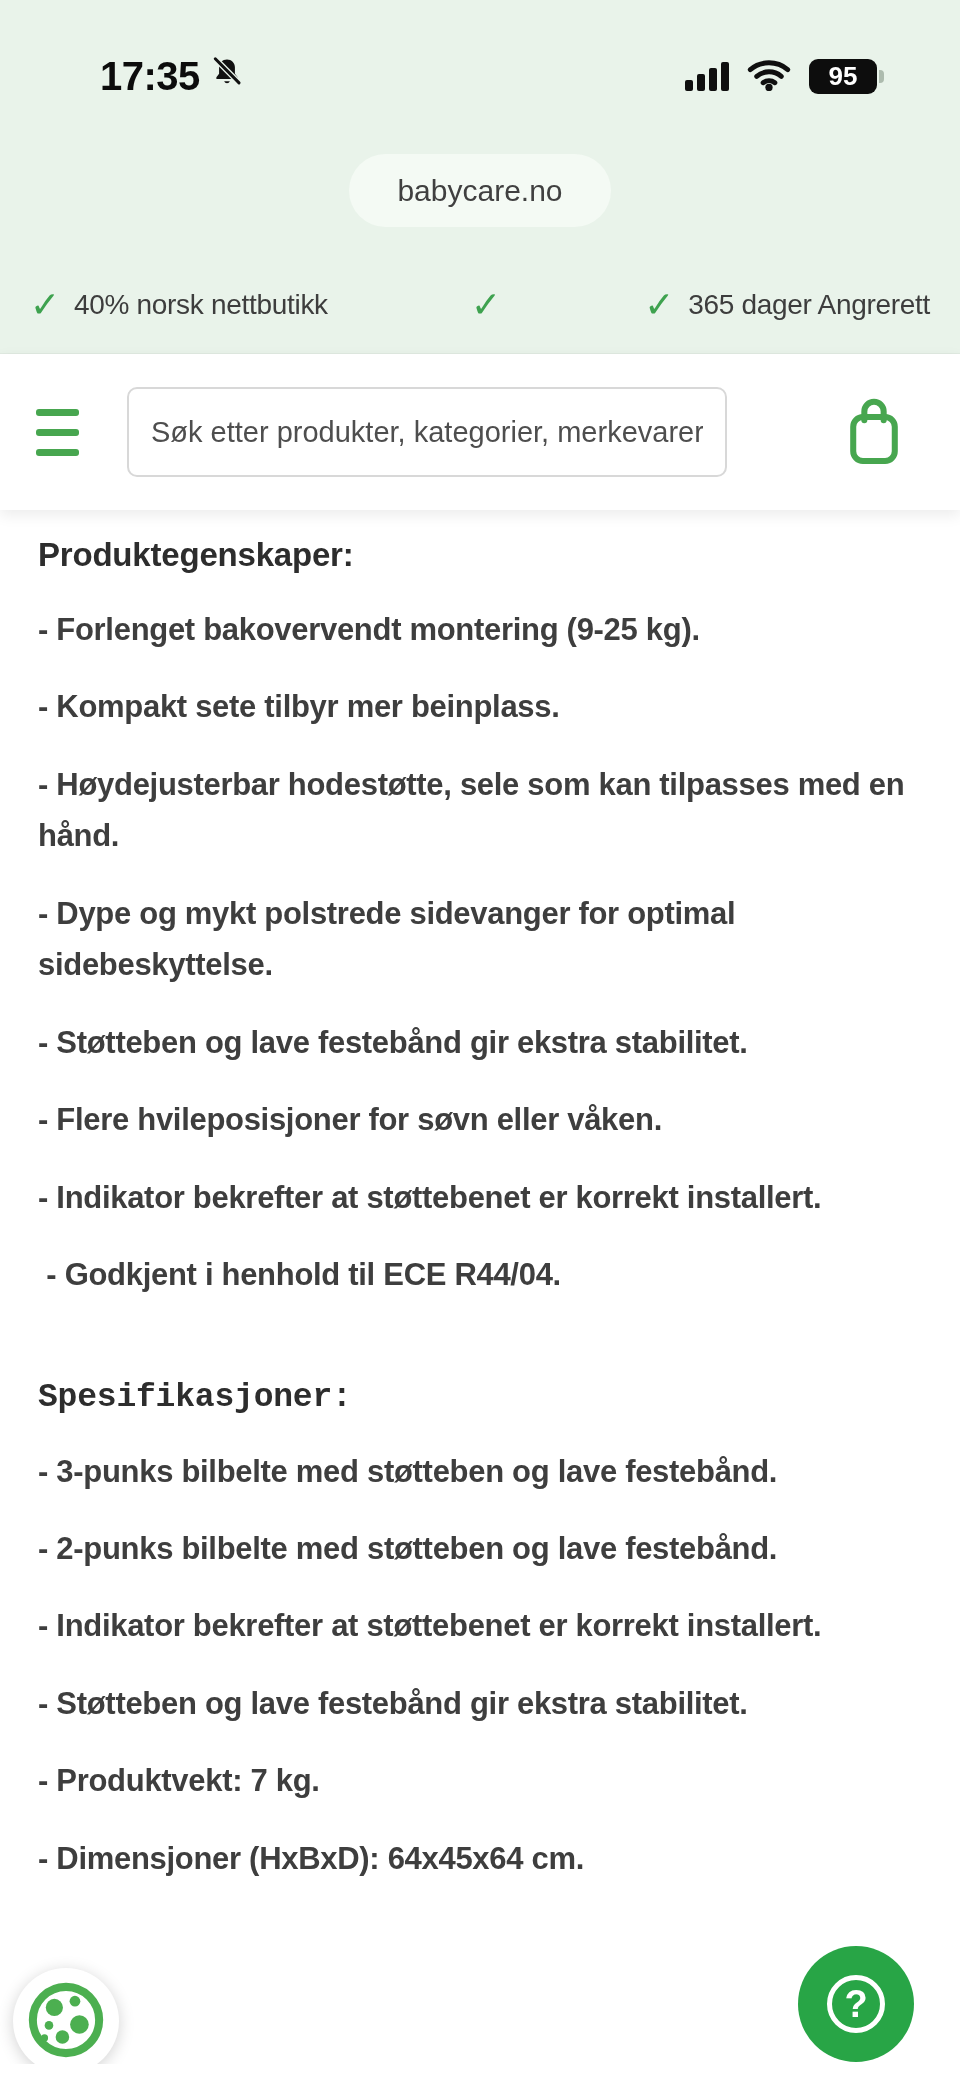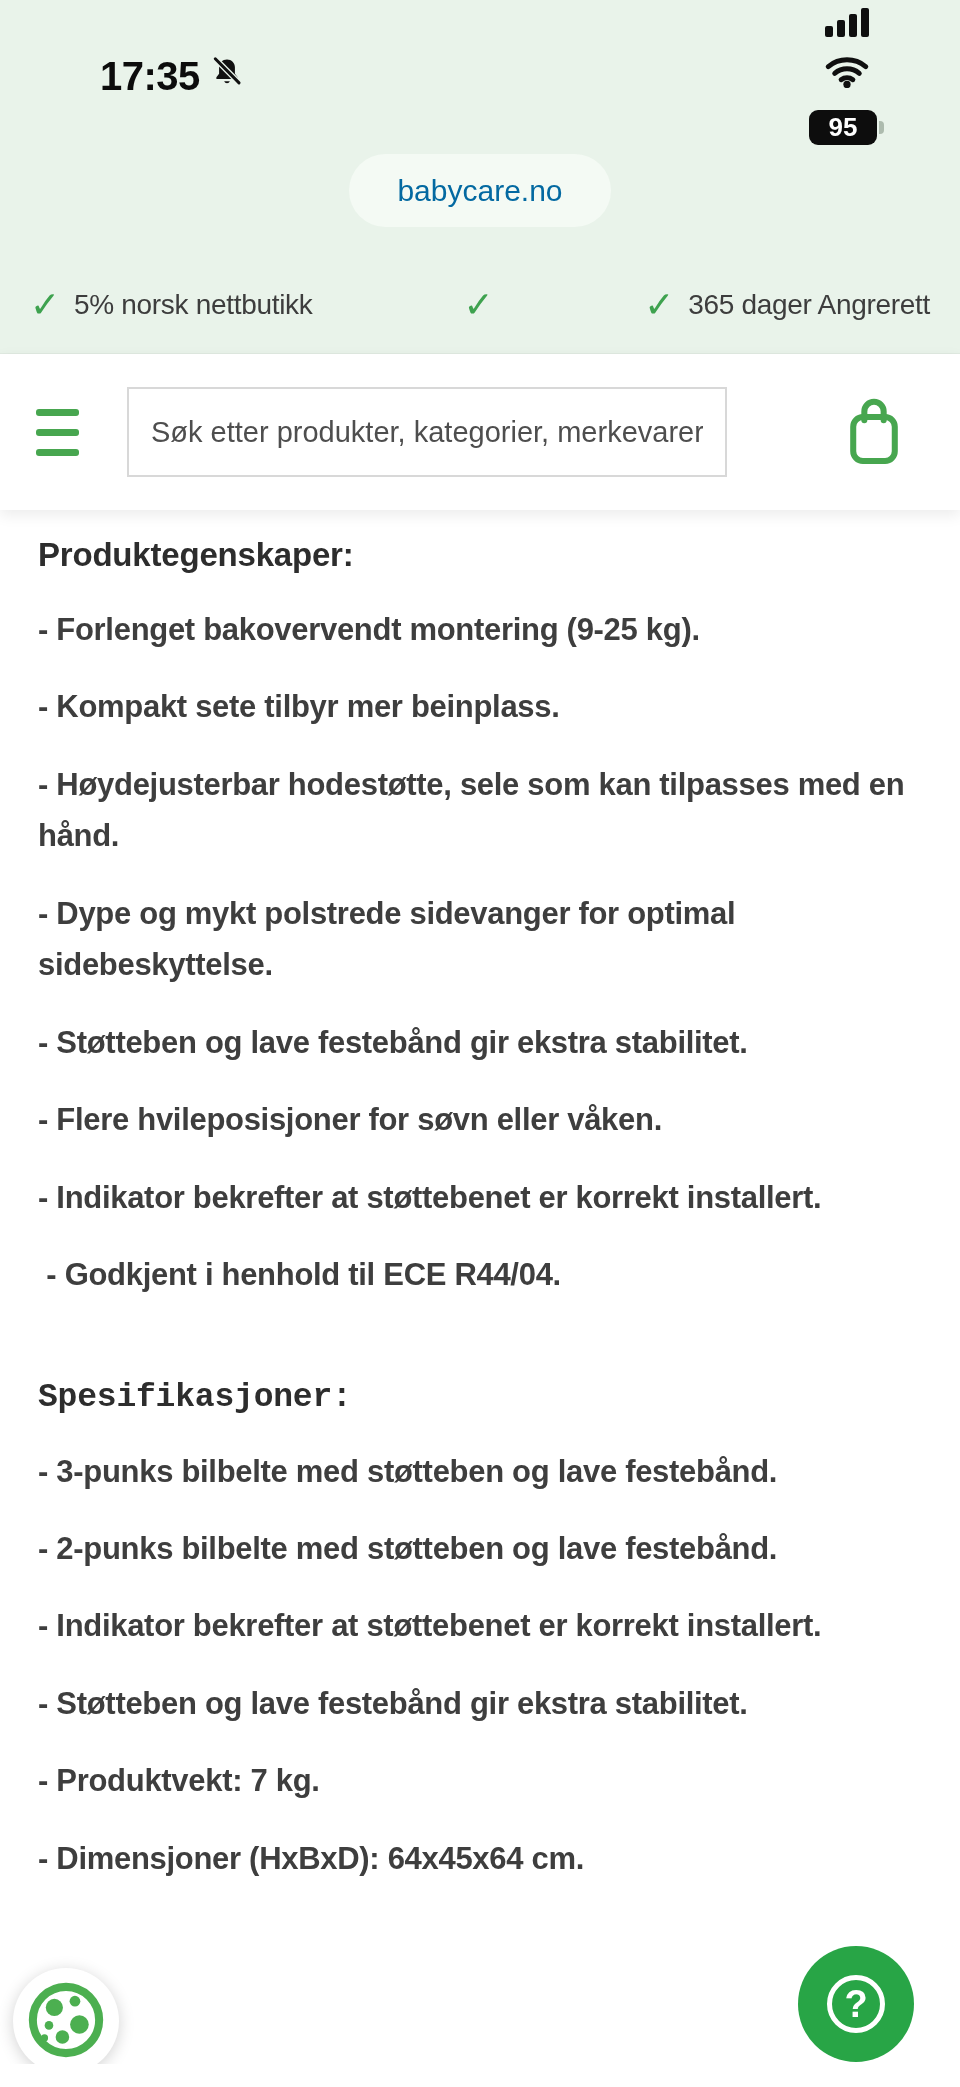--- a/index.html
+++ b/index.html
@@ -7,46 +7,46 @@
   .page {
     position:relative; width:960px; height:2064px; overflow:hidden;
     font-family:"Liberation Sans", sans-serif; background:#fff;
   }
 
   
   .top-chrome { background:#e9f3ea; padding:48px 0 30px; border-bottom:1px solid #e0eae1; }
   .status-bar { display:flex; justify-content:space-between; align-items:center; padding:0 76px 0 100px; height:56px; }
   .status-left { display:flex; align-items:center; gap:8px; }
   .time { font-size:40px; font-weight:700; color:#0c0c0c; letter-spacing:-0.5px; }
-  .status-right { display:flex; align-items:center; gap:18px;flex-direction:column; }
+  .status-right { display:flex; align-items:center; gap:18px; }
   .signal { display:flex; align-items:flex-end; gap:4px; height:30px; }
   .signal i { display:block; width:8px; background:#0f0f0f; border-radius:2px; }
   .signal i:nth-child(1){height:11px} .signal i:nth-child(2){height:17px}
   .signal i:nth-child(3){height:23px} .signal i:nth-child(4){height:29px}
   .battery-wrap { display:flex; align-items:center; }
   .battery { width:68px; height:35px; background:#0d0d0d; border-radius:9px; color:#fff;
              font-size:26px; font-weight:700; display:flex; align-items:center; justify-content:center; }
   .battery-nub { width:5px; height:13px; background:#adbbae; border-radius:0 4px 4px 0; margin-left:2px; }
 
   .url-pill { width:262px; height:73px; margin:50px auto 0; background:#f4faf4; border-radius:37px;
               display:flex; align-items:center; justify-content:center;
-              font-size:30px; font-weight:500; color:#0369a1; }
+              font-size:30px; font-weight:500; color:#404040; }
 
   .usp { display:flex; align-items:center; justify-content:space-between; padding:0 30px; margin-top:60px; }
   .usp-item { display:flex; align-items:center; gap:14px; font-size:28px; color:#3d3d3d; letter-spacing:-0.3px; }
   .check { color:#3ea24f; font-size:36px; line-height:1; font-weight:400; }
 
   
   .site-header { position:relative; z-index:2; display:flex; align-items:center; height:156px;
                  background:#fff; padding:0 57px 0 36px;
                  box-shadow:0 5px 14px rgba(0,0,0,0.08); }
   .hamburger { width:43px; display:flex; flex-direction:column; gap:13px;
                background:none; border:none; padding:0; cursor:pointer; }
   .hamburger i { display:block; height:7px; border-radius:3px; background:#47a64f; }
-  .search-input { margin-left:48px; width:600px; height:90px; border:2px solid #d8d8d8; border-radius:0;
+  .search-input { margin-left:48px; width:600px; height:90px; border:2px solid #d8d8d8; border-radius:10px;
                   font-size:29px; color:#333; padding:0 22px; background:#fff;
                   font-family:"Liberation Sans", sans-serif; outline:none; }
   .search-input::placeholder { color:#4e4e4e; opacity:1; }
   .bag-btn { margin-left:auto; background:none; border:none; padding:0; cursor:pointer; }
 
   
   .content { padding:26px 38px 0; color:#3e3e3e; }
   .content h2 { font-size:33px; font-weight:700; color:#2d2d2d; margin:0 0 30px; letter-spacing:-0.2px; }
   .content h2.spec { margin-top:78px;font-family:Liberation Mono, monospace; }
   .content p { font-size:31px; line-height:1.66; margin:0 0 26px; white-space:pre-wrap; letter-spacing:-0.3px;font-weight:bold; }
@@ -103,21 +103,21 @@
       </div>
     </div>
 
     <div class="url-pill">
       <span>babycare.no</span>
     </div>
 
     <div class="usp">
       <span class="usp-item">
         <span class="check">✓</span>
-        <span>5% norsk nettbutikk</span>
+        <span>40% norsk nettbutikk</span>
       </span>
       <span class="usp-item">
         <span class="check">✓</span>
       </span>
       <span class="usp-item">
         <span class="check">✓</span>
         <span>365 dager Angrerett</span>
       </span>
     </div>
   </div>

